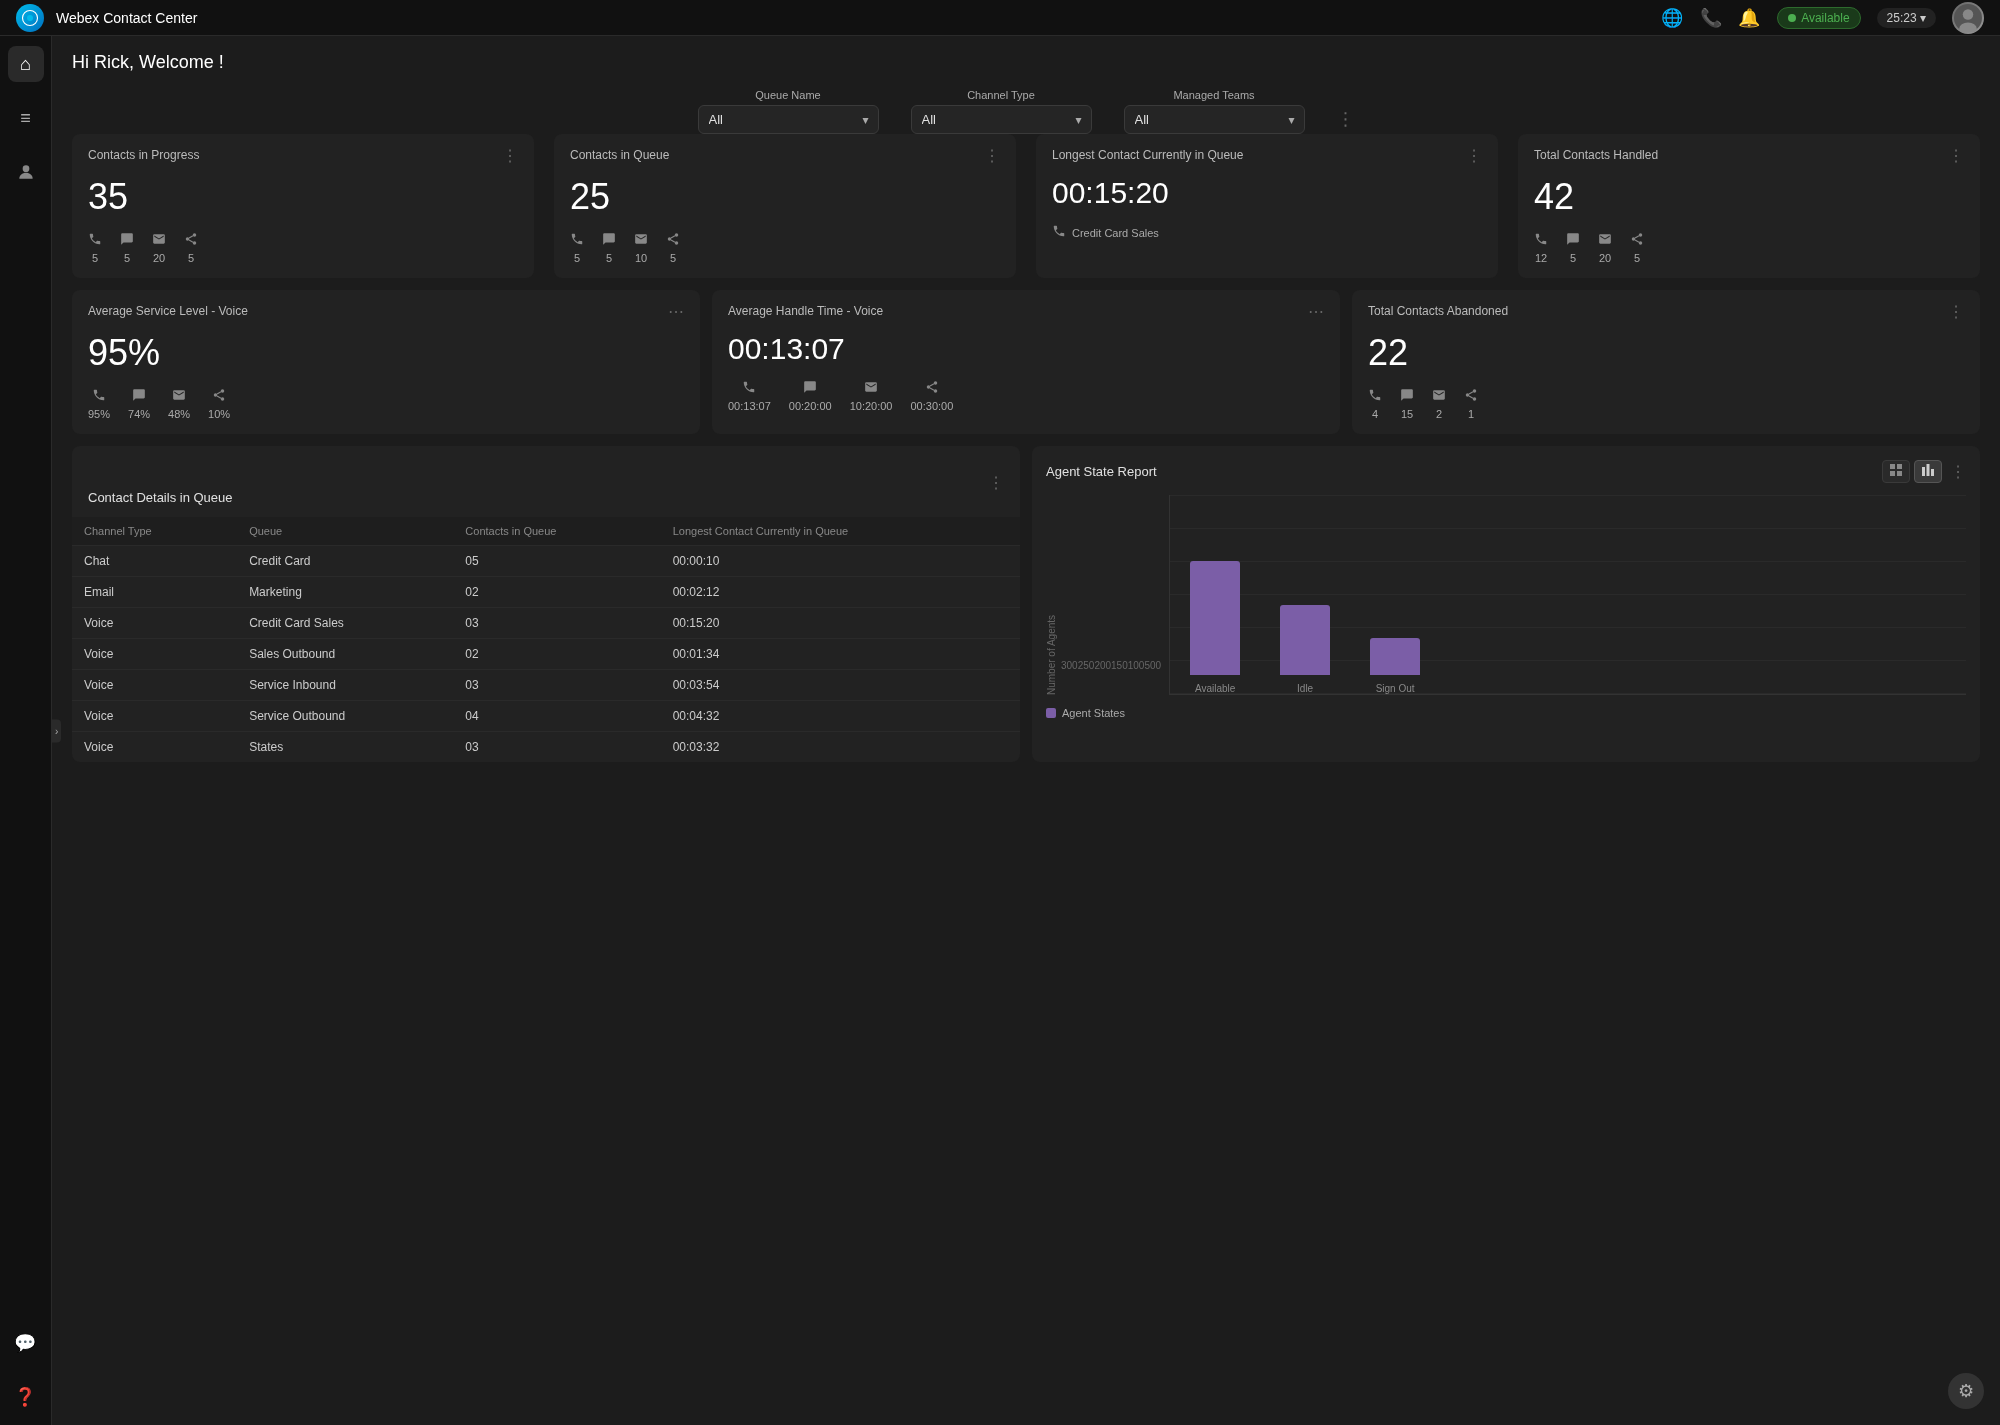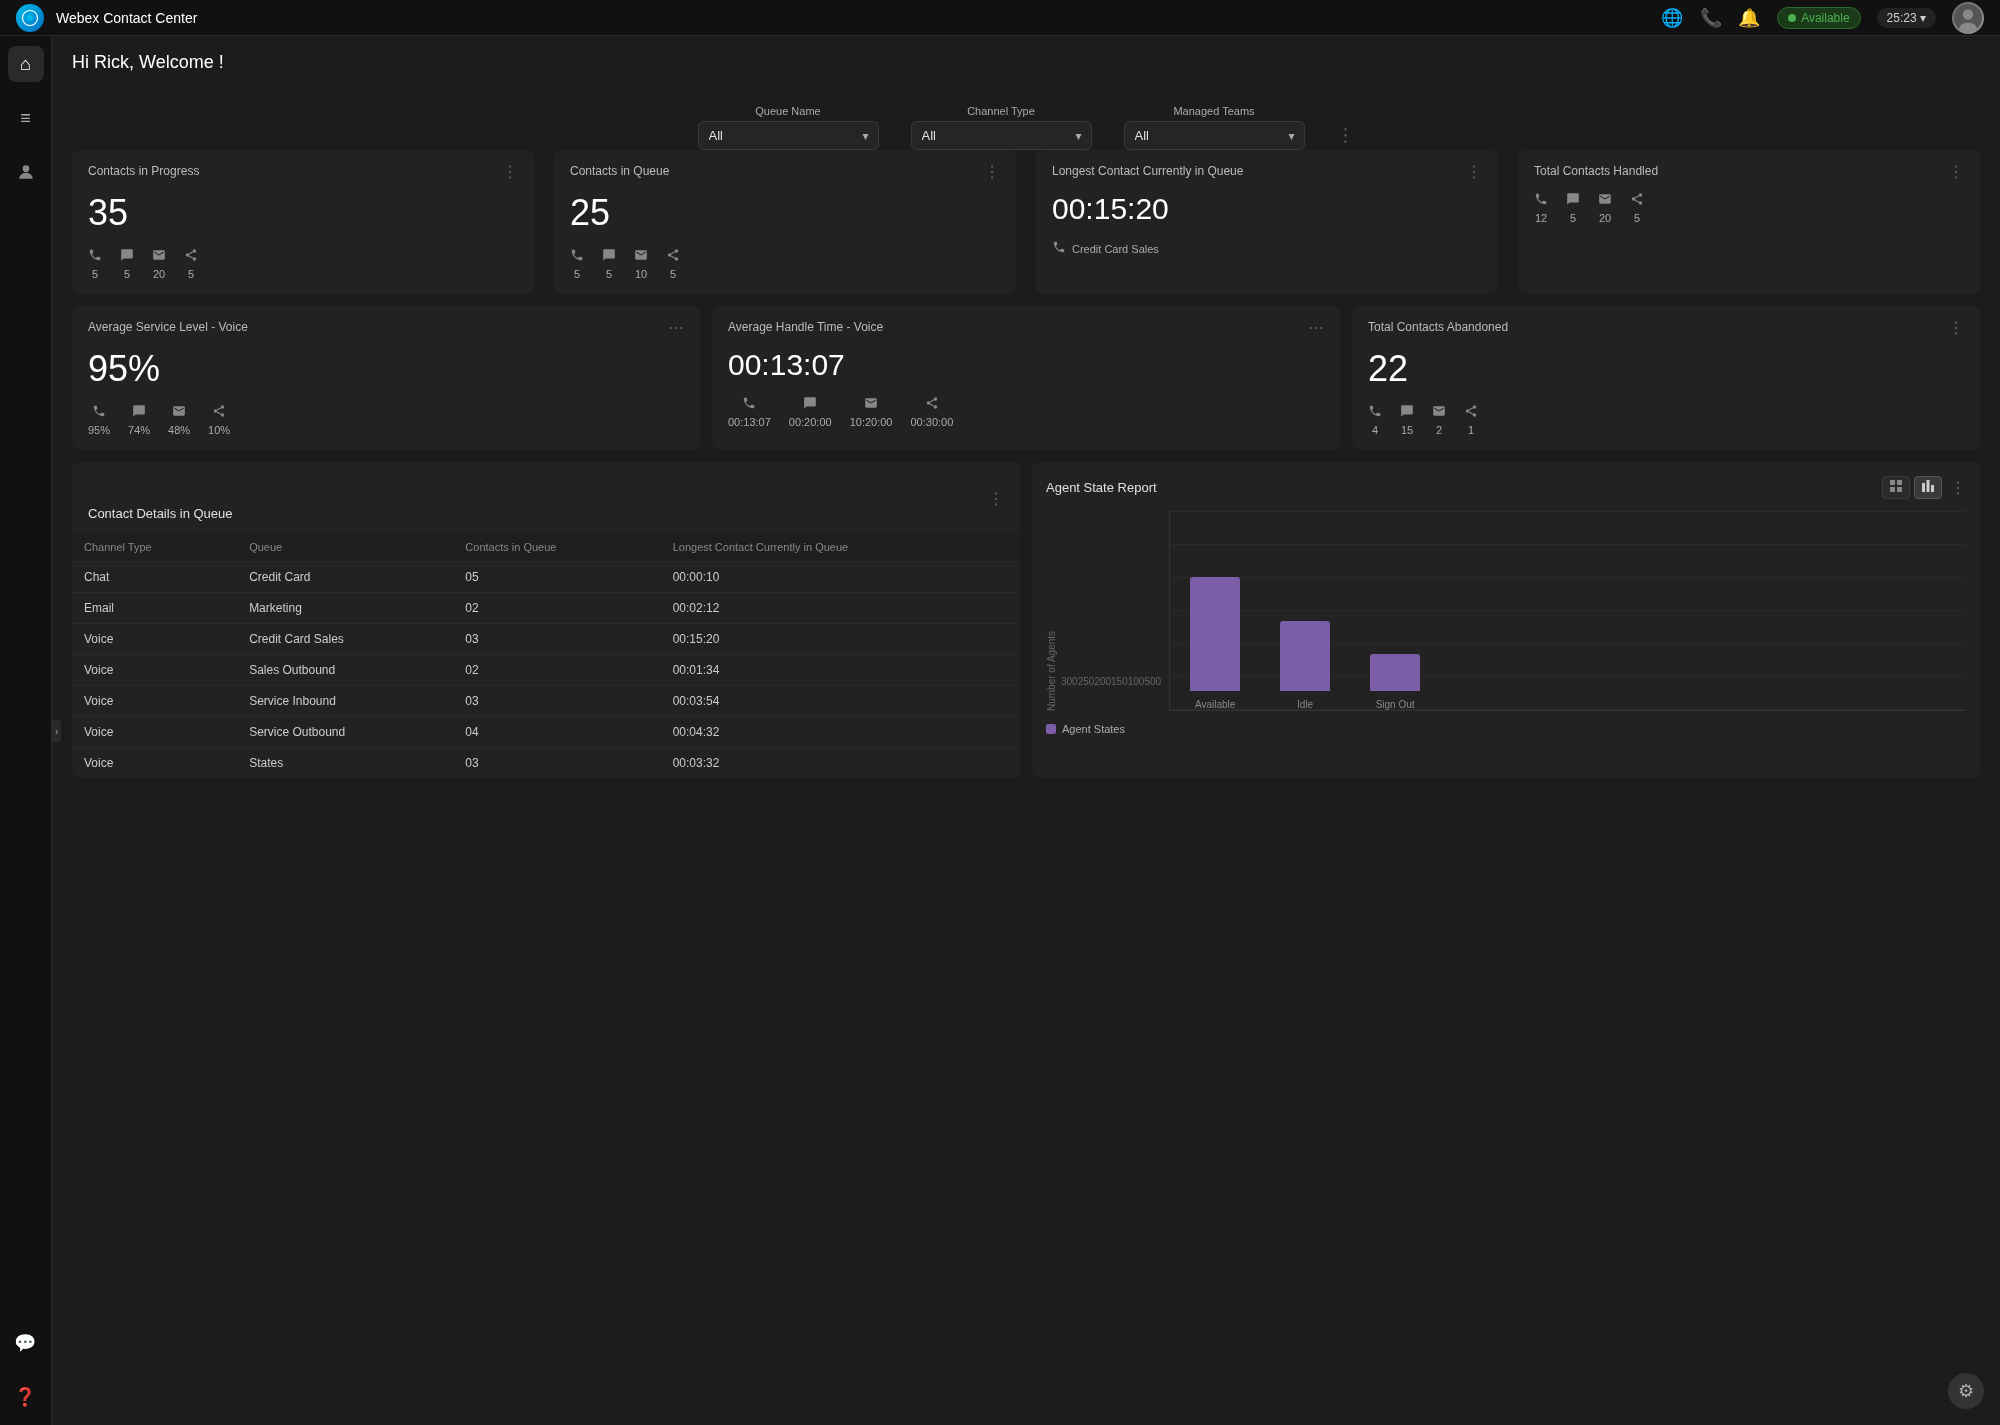--- a/index.html
+++ b/index.html
@@ -122,21 +122,21 @@
     .content {
       flex: 1;
       overflow-y: auto;
       padding: 16px 20px;
       background: #1c1c1c;
     }
     .page-title {
       font-size: 18px;
       font-weight: 500;
       color: #fff;
-      margin-bottom: 32px;
+      margin-bottom: 16px;
     }
 
     
     .filters-row {
       display: flex;
       gap: 32px;
       margin-bottom: 0;
       justify-content: center;
     }
     .filter-group {
@@ -641,20 +641,21 @@
               <span class="channel-value">Credit Card Sales</span>
             </div>
           </div>
         </div>
 
         <div class="stat-card">
           <div class="card-header">
             <span class="card-title">Total Contacts Handled</span>
             <span class="card-menu">⋮</span>
           </div>
+          <div class="card-value">42</div>
           <div class="card-channels">
             <div class="channel-item">
               <span class="channel-icon">
                 <svg width="14" height="14" viewBox="0 0 24 24" fill="#888">
                     <path d="M6.6 10.8c1.4 2.8 3.8 5.1 6.6 6.6l2.2-2.2c.3-.3.7-.4 1-.2 1.1.4 2.3.6 3.6.6.6 0 1 .4 1 1V20c0 .6-.4 1-1 1-9.4 0-17-7.6-17-17 0-.6.4-1 1-1h3.5c.6 0 1 .4 1 1 0 1.3.2 2.5.6 3.6.1.3 0 .7-.2 1L6.6 10.8z"></path>
                   </svg>
               </span>
               <span class="channel-value">12</span>
             </div>
             <div class="channel-item">

